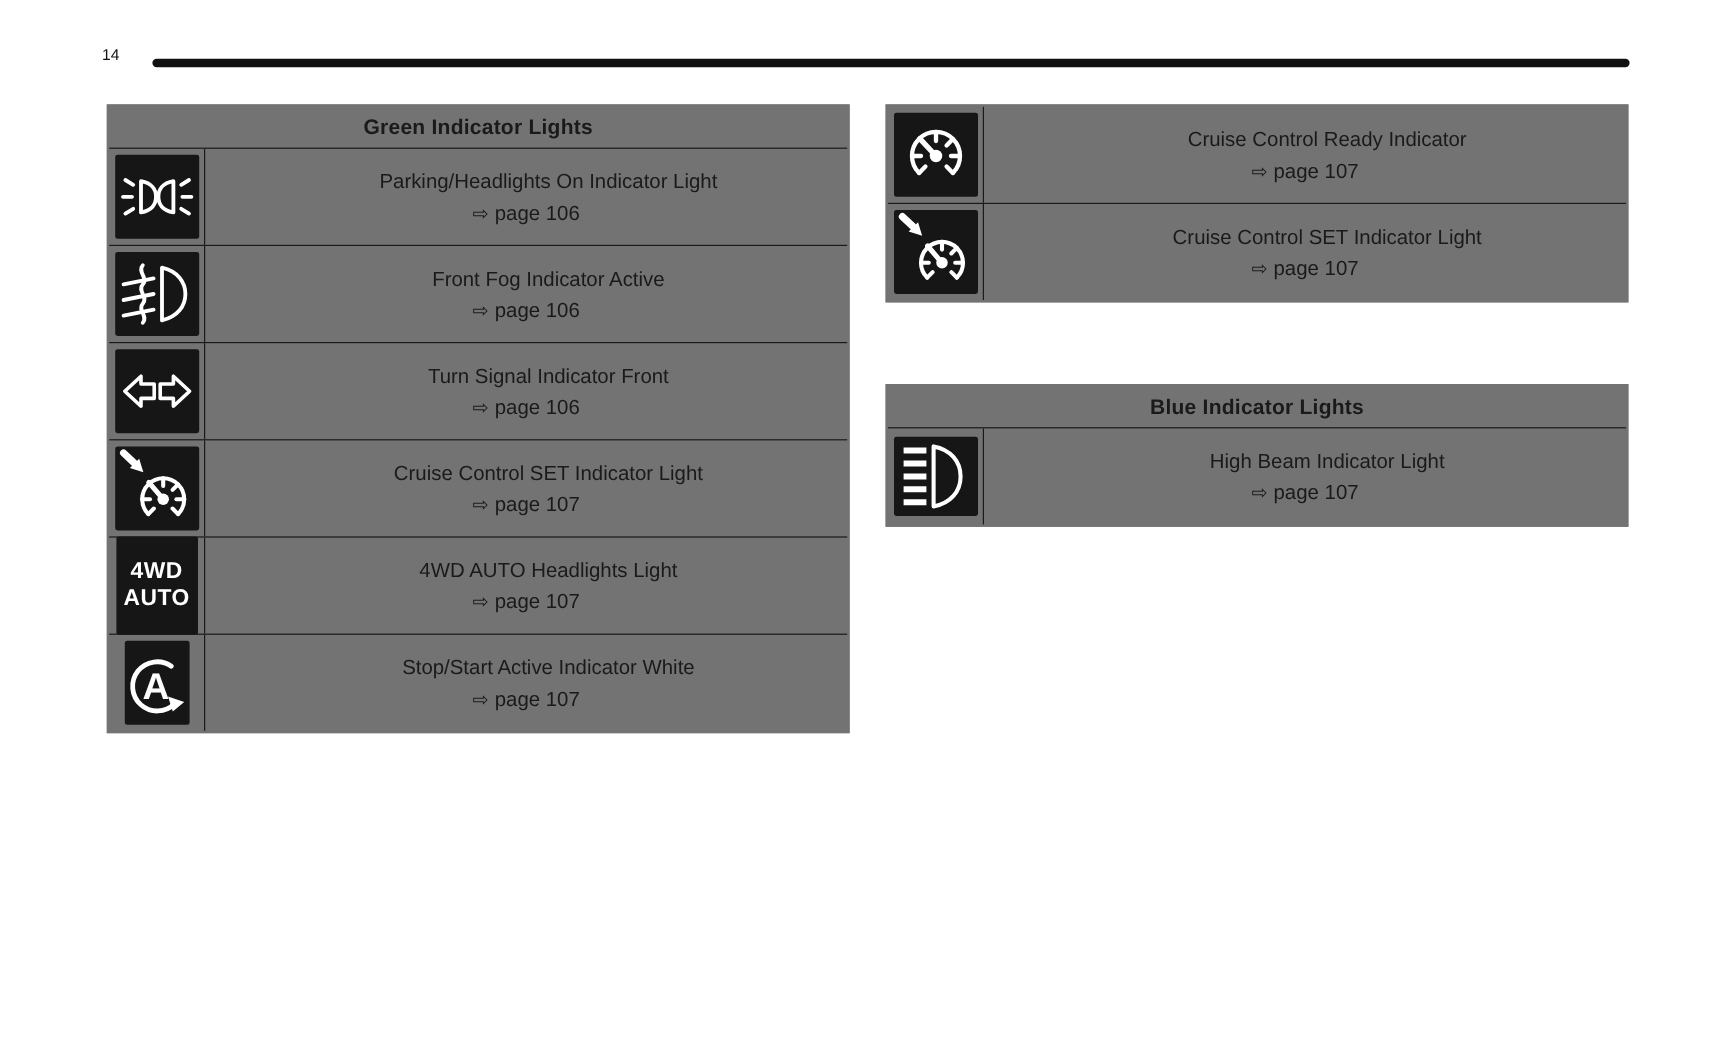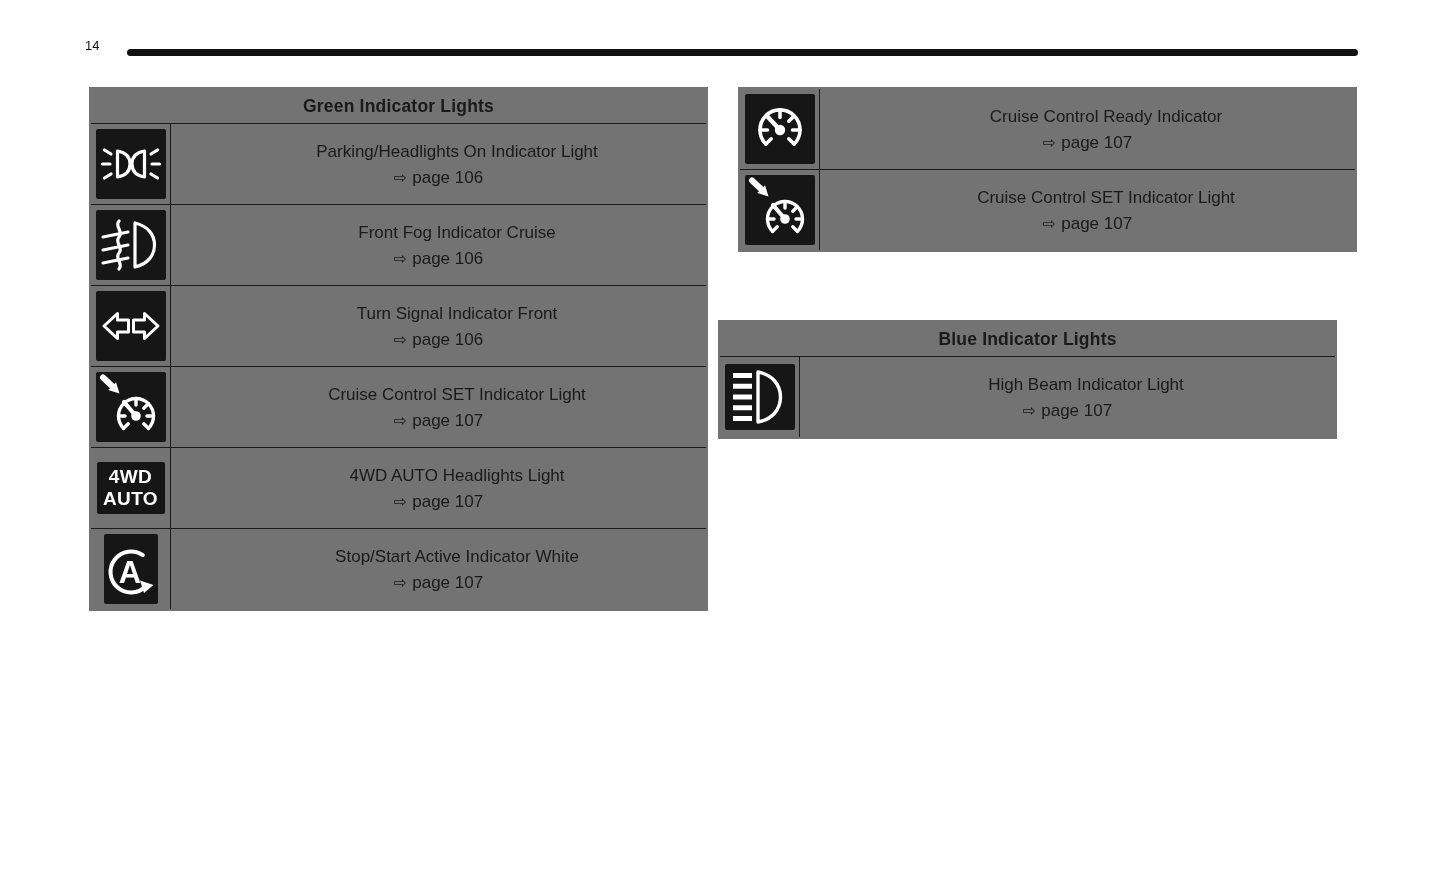--- a/index.html
+++ b/index.html
@@ -6,21 +6,21 @@
   body{
     width:1445px;height:874px;background:#ffffff;position:relative;
     font-family:"Liberation Sans", sans-serif;color:#1a1a1a;overflow:hidden;
   }
   .page-number{position:absolute;left:85px;top:38px;font-size:13px;color:#111;}
   .top-rule{position:absolute;left:127px;top:49px;width:1231px;height:7px;background:#111;border-radius:3.5px;}
 
   .ind-table{position:absolute;width:619px;border:2px solid #737373;background:#737373;box-sizing:border-box;}
   #green-table{left:89px;top:87px;}
   #white-table{left:738px;top:87px;}
-  #blue-table{left:718px;top:320px;}
+  #blue-table{left:738px;top:320px;}
 
   .table-header{
     height:34px;display:flex;align-items:center;justify-content:center;
     font-weight:bold;font-size:17.5px;border-bottom:1.6px solid #1a1a1a;letter-spacing:0.2px;
   }
   .table-row{display:flex;height:80px;border-bottom:1.6px solid #1a1a1a;}
   .table-row:last-child{border-bottom:none;}
   .icon-cell{
     width:80px;min-width:80px;border-right:1.6px solid #1a1a1a;
     display:flex;align-items:center;justify-content:center;box-sizing:border-box;
@@ -30,21 +30,21 @@
     font-size:17px;line-height:19px;
   }
   .row-title{margin-left:37px;}
   .row-ref{margin-top:7px;display:flex;align-items:center;gap:5px;}
   .arrow{font-family:"DejaVu Sans", sans-serif;font-size:16px;}
   .icon-box{
     background:#161616;border-radius:2px;display:flex;align-items:center;justify-content:center;
     flex-direction:column;
   }
   .icon-70{width:70px;height:70px;}
-  .icon-4wd{width:68px;height:52px;color:#fff;font-weight:bold;font-size:19px;line-height:22px;letter-spacing:0.4px;}
+  .icon-4wd{width:68px;height:82px;color:#fff;font-weight:bold;font-size:19px;line-height:22px;letter-spacing:0.4px;}
   .icon-ss{width:54px;height:70px;}
   .icon-hb{width:70px;height:66px;}
   svg{display:block;}
 </style>
 </head>
 <body>
 
 <div class="page-number">14</div>
 <div class="top-rule"></div>
 
@@ -85,21 +85,21 @@
             <path d="M39,13 L39,57 C52,54 58.5,45 58.5,35 C58.5,25 52,16 39,13 Z"></path>
             <path d="M7,27 L32,22"></path>
               <path d="M7,40 L32,35"></path>
               <path d="M7,53 L32,48"></path>
             <path d="M23,11 C18,16.5 28,21.5 23,27 C18,32.5 28,37.5 23,43 C18,48.5 28,53.5 23,59"></path>
           </g>
         </svg>
       </span>
     </div>
     <div class="text-cell">
-      <div class="row-title">Front Fog Indicator Cruise</div>
+      <div class="row-title">Front Fog Indicator Active</div>
       <div class="row-ref">
         <span class="arrow">⇨</span>
         <span>page 106</span>
       </div>
     </div>
   </div>
 
   <div class="table-row">
     <div class="icon-cell">
       <span class="icon-box icon-70">

